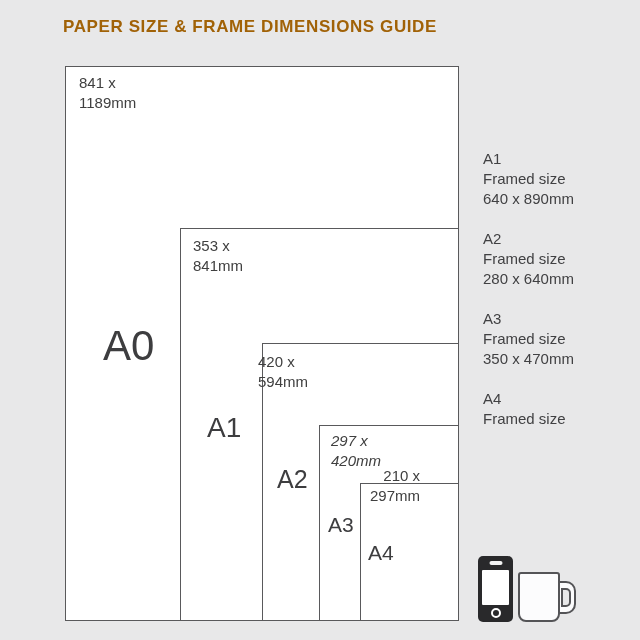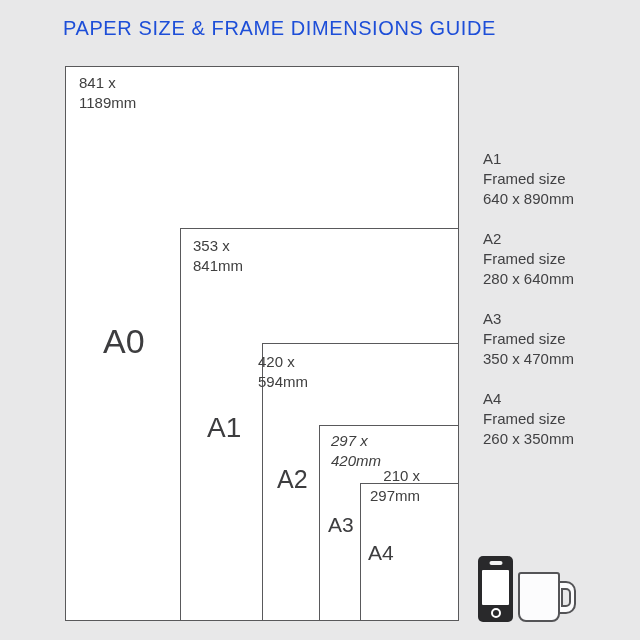--- a/index.html
+++ b/index.html
@@ -7,42 +7,42 @@
     width:640px; height:640px;
     background:#e8e8e9;
     font-family:"Liberation Sans", sans-serif;
     color:#414042;
     -webkit-font-smoothing:antialiased;
   }
   .page { position:relative; width:640px; height:640px; overflow:hidden; background:#e8e8e9; }
 
   .title {
     position:absolute; left:63px; top:17px;
-    font-size:20px; font-weight:400; letter-spacing:0.6px;
-    color:#1d4ed8; white-space:nowrap;
+    font-size:17px; font-weight:700; letter-spacing:0.6px;
+    color:#a16207; white-space:nowrap;
   }
 
   
   .paper { position:absolute; background:#ffffff; border:1.5px solid #59595b; box-sizing:border-box; }
   .rect-a0 { left:65px;  top:66px;  width:394px; height:555px; z-index:1; }
   .rect-a1 { left:180px; top:228px; width:279px; height:393px; z-index:2; }
   .rect-a2 { left:262px; top:343px; width:197px; height:278px; z-index:3; }
   .rect-a3 { left:319px; top:425px; width:140px; height:196px; z-index:4; }
   .rect-a4 { left:360px; top:483px; width:99px;  height:138px; z-index:5; }
 
   .dim { position:absolute; z-index:10; font-size:15px; line-height:20px; color:#404040; }
   .dim span { display:block; }
   .dim-a0 { left:79px;  top:73px;  }
   .dim-a1 { left:193px; top:236px; }
   .dim-a2 { left:258px; top:352px; }
   .dim-a3 { left:331px; top:431px;font-style:italic; }
   .dim-a4 { left:370px; top:466px;text-align:right; }
 
   .size-label { position:absolute; z-index:10; color:#3d3d3f; line-height:1.15; }
-  .size-a0 { left:103px; top:322px; font-size:34px; }
+  .size-a0 { left:103px; top:322px; font-size:42px; }
   .size-a1 { left:207px; top:412px; font-size:28px; }
   .size-a2 { left:277px; top:465px; font-size:25px; }
   .size-a3 { left:328px; top:513px; font-size:21px; }
   .size-a4 { left:368px; top:541px; font-size:21px; }
 
   
   .legend { position:absolute; left:483px; top:149px; z-index:10; }
   .legend-item { height:60px; margin-bottom:20px; font-size:15px; line-height:20px; color:#414143; }
   .legend-item div { white-space:nowrap; }
 
@@ -124,21 +124,20 @@
       <div>280 x 640mm</div>
     </div>
     <div class="legend-item">
       <div>A3</div>
       <div>Framed size</div>
       <div>350 x 470mm</div>
     </div>
     <div class="legend-item">
       <div>A4</div>
       <div>Framed size</div>
-      <div>260 x 350mm</div>
     </div>
   </div>
 
   <div class="phone">
     <div class="phone-speaker"></div>
     <div class="phone-screen"></div>
     <div class="phone-home"></div>
   </div>
   <div>
     <div class="mug-handle"></div>

